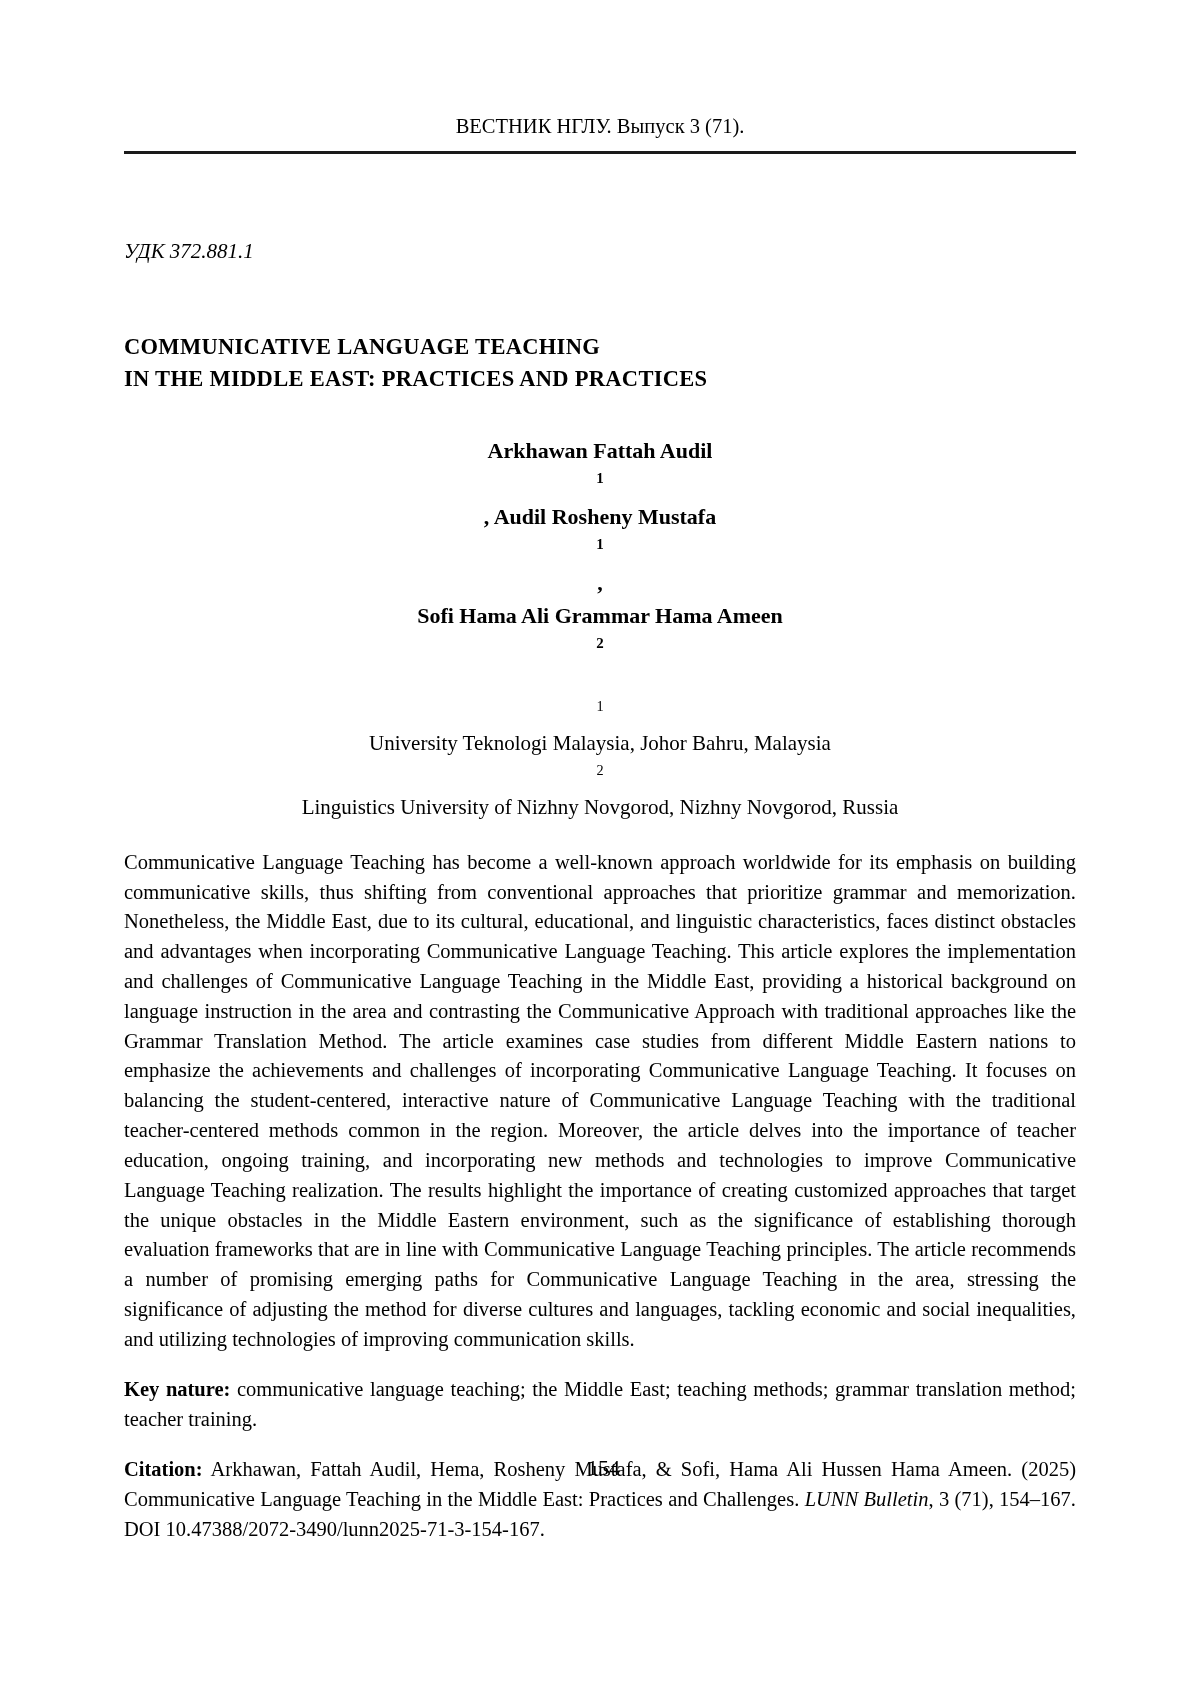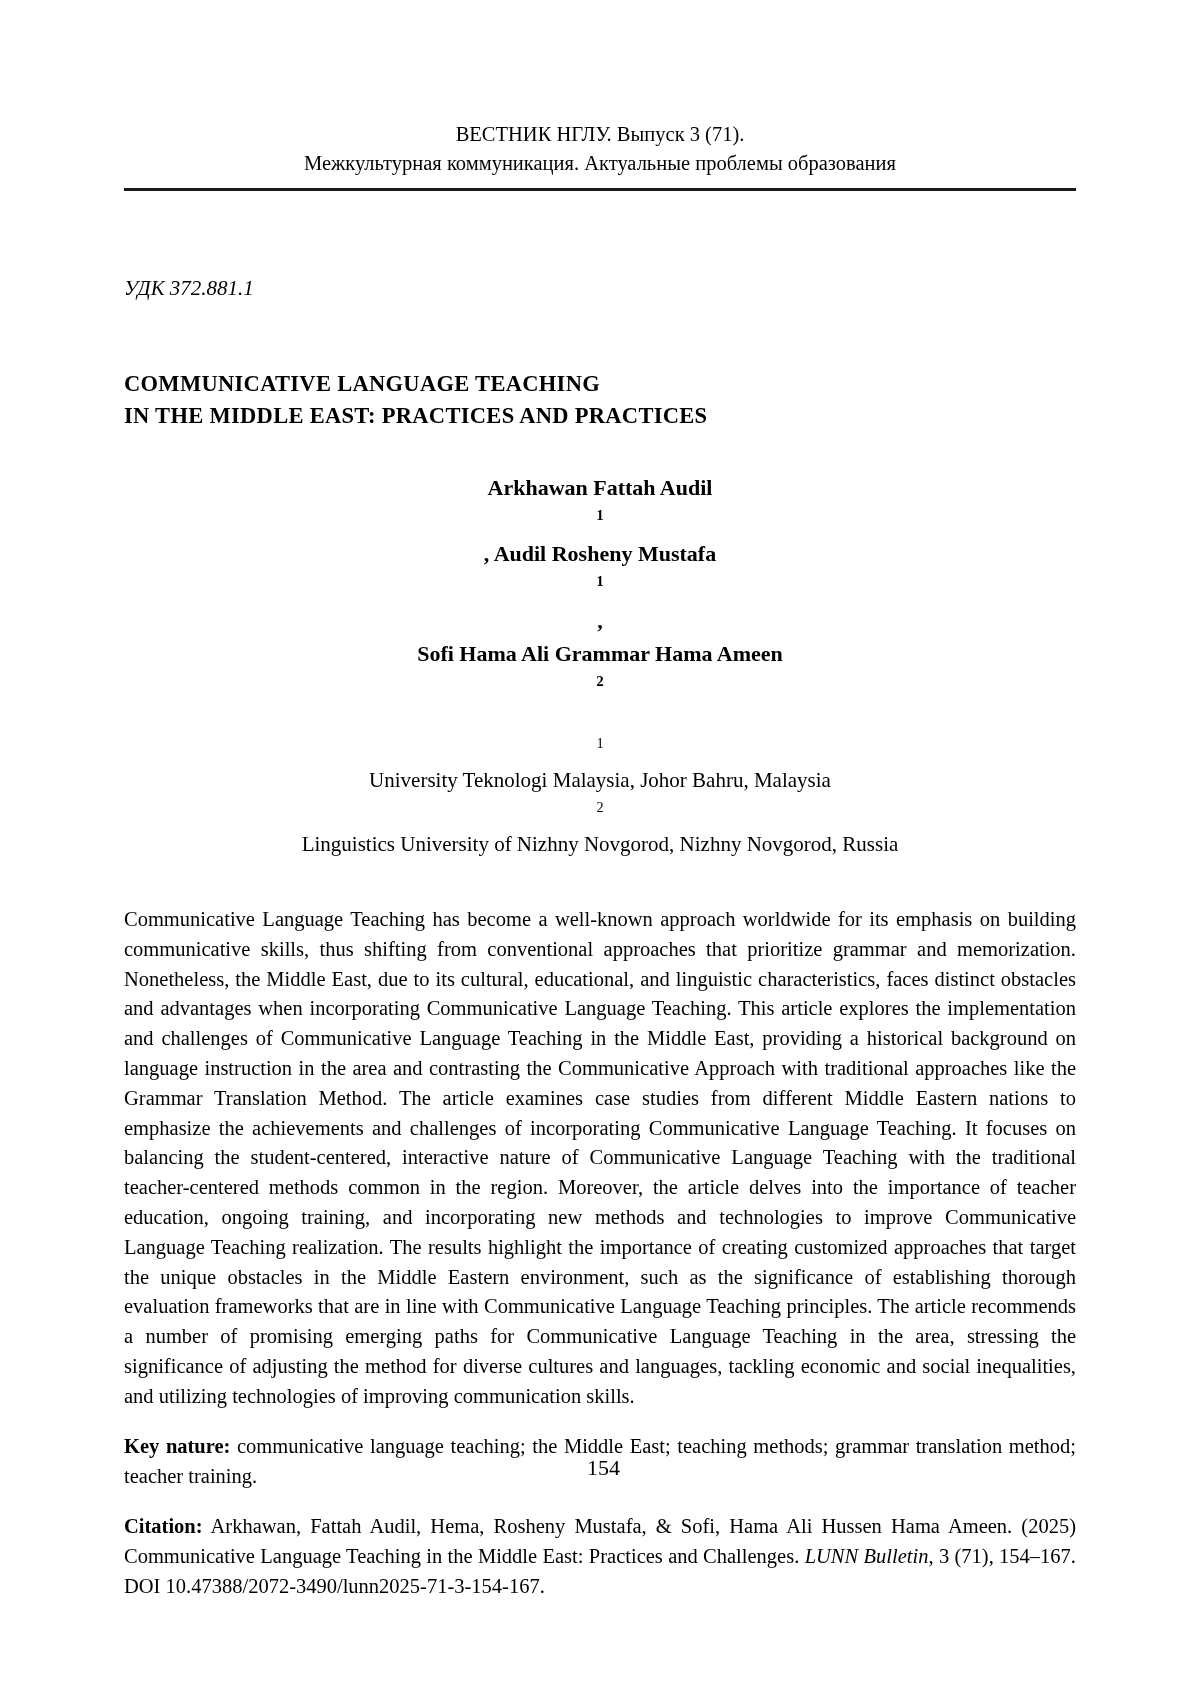--- a/index.html
+++ b/index.html
@@ -13,21 +13,21 @@
     height: 1698px;
     background: #ffffff;
     margin: 0 auto;
     box-sizing: border-box;
     font-family: "Liberation Serif", serif;
     color: #000000;
   }
   .content {
     position: absolute;
     left: 124px;
-    top: 16px;
+    top: 8px;
     width: 952px;
   }
 
   
   .runhead {
     margin-top: 104px;
     text-align: center;
     font-family: "Liberation Serif", serif;
     font-size: 20.5px;
     line-height: 1.42;
@@ -77,21 +77,21 @@
   .affils {
     margin-top: 30px;
     text-align: center;
     font-size: 21px;
     line-height: 1.5;
   }
   .affils span { display: block; }
 
   
   .abstract {
-    margin-top: 44px;
+    margin-top: 24px;
     font-size: 20.5px;
     line-height: 1.455;
     text-align: justify;
     text-justify: inter-word;
     hyphens: manual;
   }
   .kw, .citation {
     margin-top: 0;
     font-size: 20.5px;
     line-height: 1.455;
@@ -112,21 +112,20 @@
   }
 </style>
 </head>
 <body>
 
 <div class="page">
   <div class="content">
 
     <div class="runhead">
       <span class="line1">ВЕСТНИК НГЛУ. Выпуск 3 (71).</span>
-      <span class="line2">Межкультурная коммуникация. Актуальные проблемы образования</span>
     </div>
     <hr class="runhead-rule">
 
     <div class="udc-block">
       <div>УДК 372.881.1</div>
     </div>
 
     <div class="title">
       <span>COMMUNICATIVE LANGUAGE TEACHING</span>
       <span>IN THE MIDDLE EAST: PRACTICES AND PRACTICES</span>

